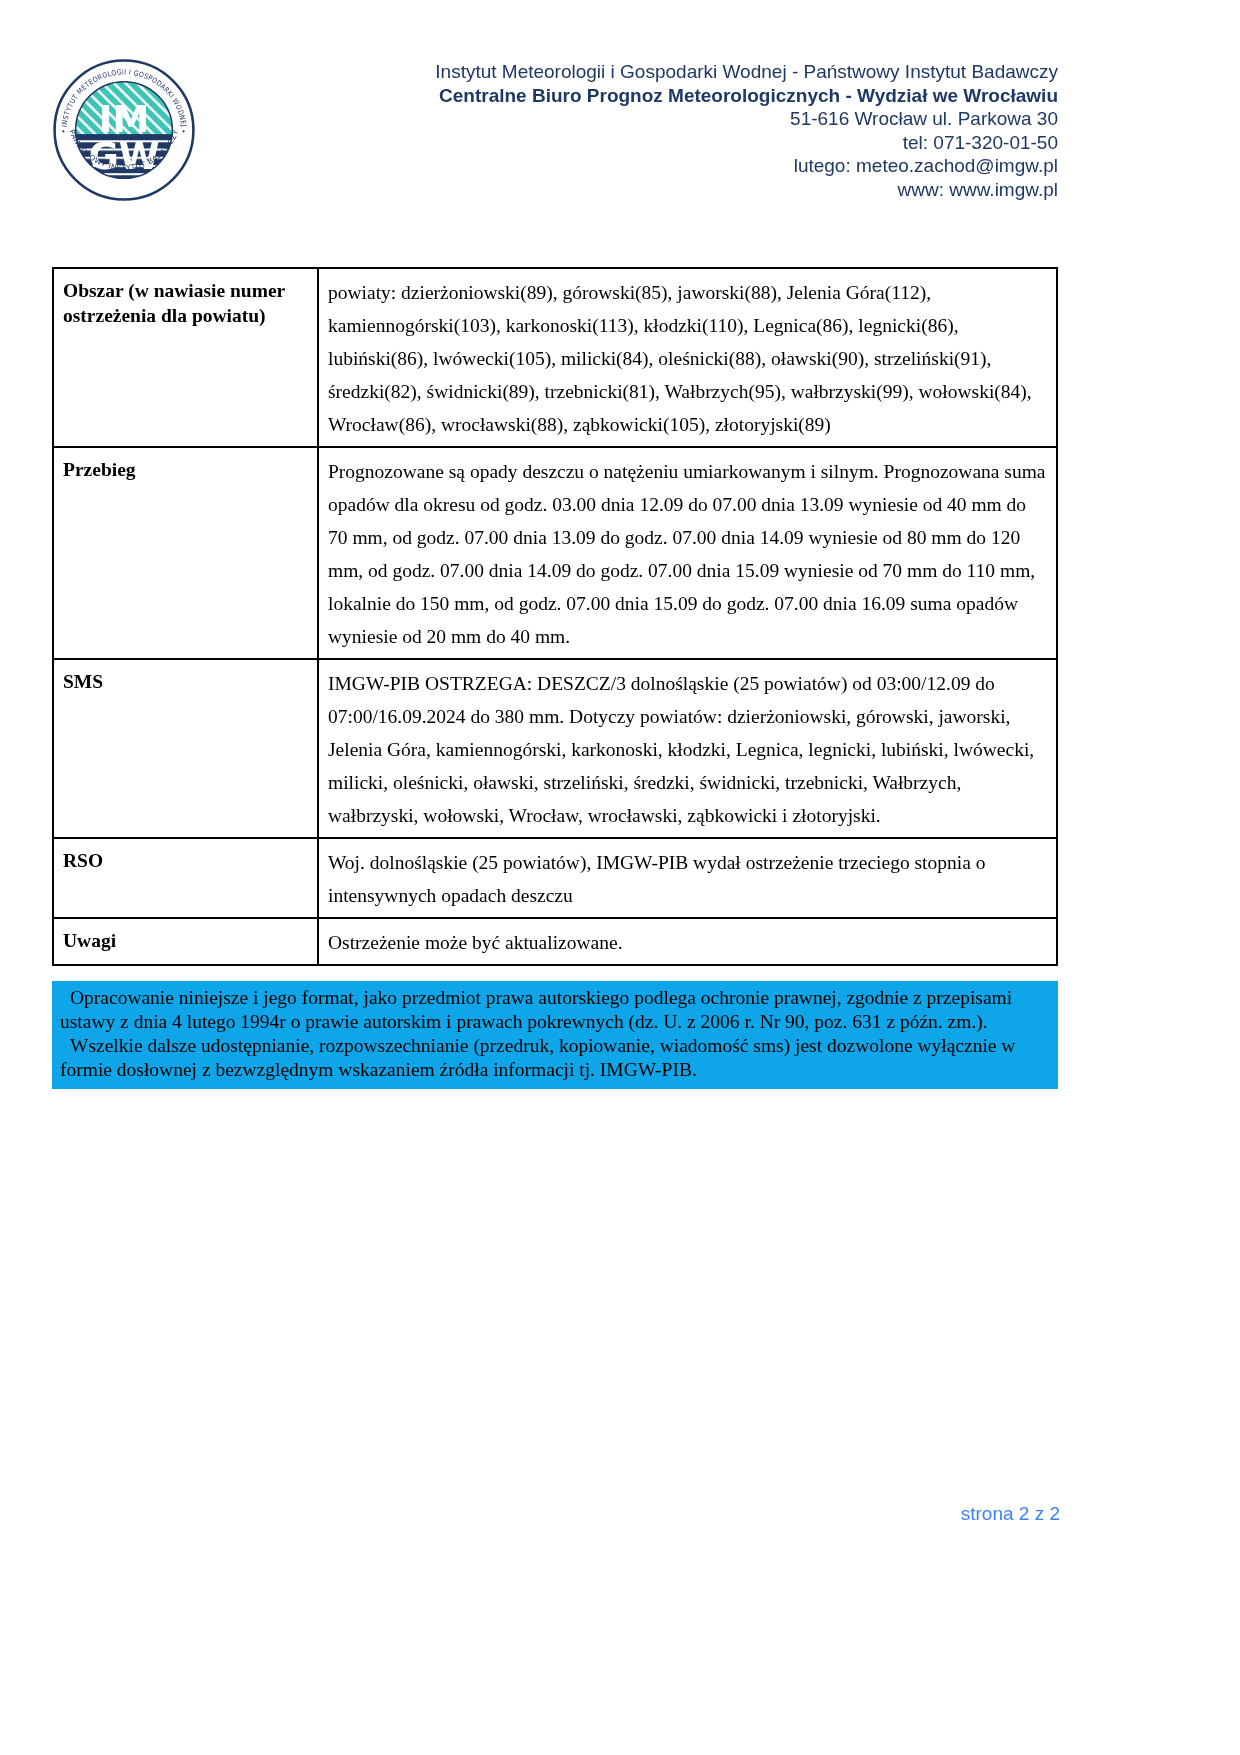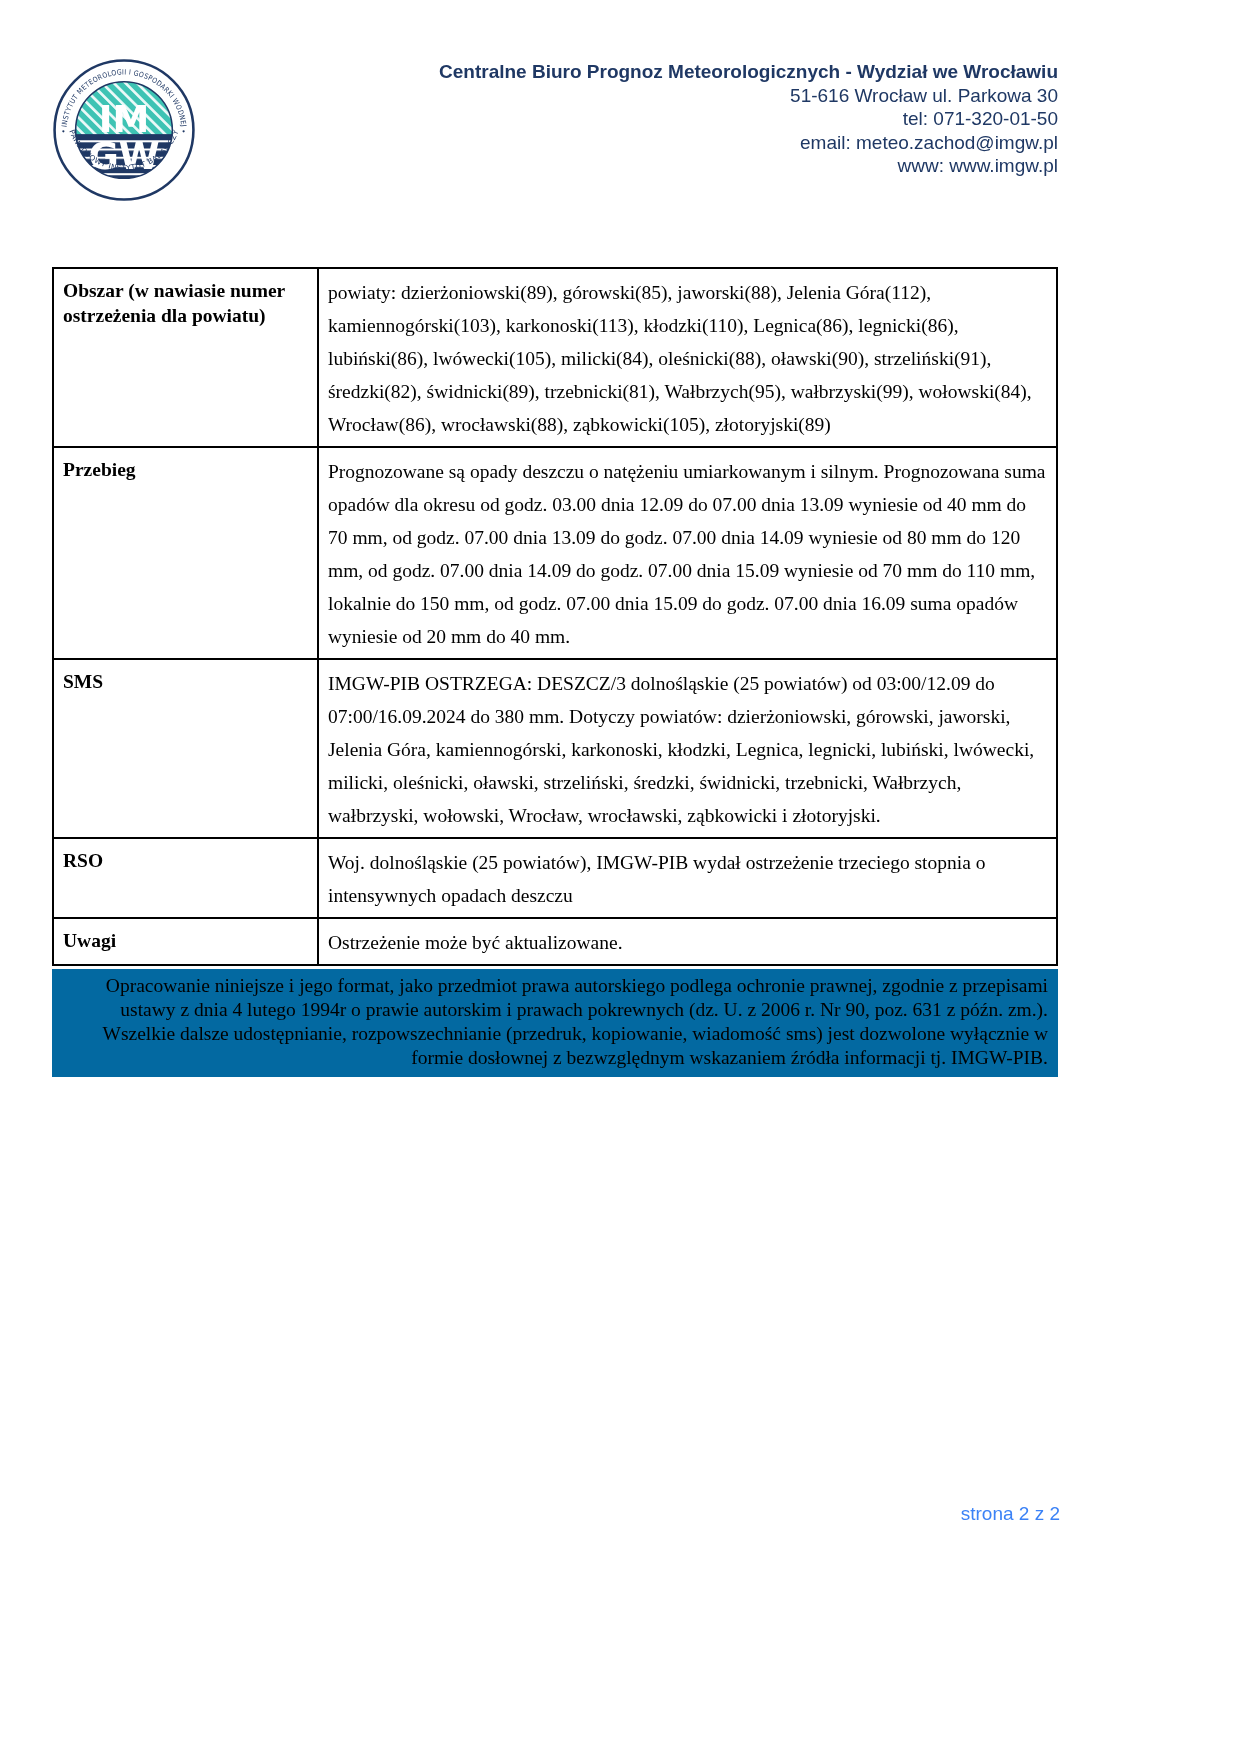--- a/index.html
+++ b/index.html
@@ -30,22 +30,22 @@
   td.val{line-height:33px;margin-top:48px;}
   tr.r0 td{height:156px;}
   tr.r1 td{height:30px;}
   tr.r2 td{height:28px;}
   tr.r3 td{height:164px;}
   tr.r4 td{height:136px;}
   tr.r5 td{height:46px;}
   tr.r6 td{height:28px;}
   
   .copyright{
-    background:#0369a1;margin-top:3px;padding:5px 10px 7px 8px;
-    font-family:"Liberation Serif",serif;font-size:19.5px;line-height:24px;text-align:right;
+    background:#0ea5e9;margin-top:15px;padding:5px 10px 7px 8px;
+    font-family:"Liberation Serif",serif;font-size:19.5px;line-height:24px;
   }
   .copyright p{margin:0;text-indent:10px;}
   
   .page-num{
     position:absolute;top:1503px;right:180px;
     font-size:19px;color:#3b82f6;
   }
   
   .arc-text{font-family:"DejaVu Sans",sans-serif;font-size:7px;fill:#1F3864;letter-spacing:0.4px;}
   .monogram{font-family:"DejaVu Sans",sans-serif;font-weight:bold;fill:#ffffff;}
@@ -87,24 +87,25 @@
     </text>
     <text class="arc-text" text-anchor="middle">
       <textPath href="#arcBottom" startOffset="50%" textLength="140" lengthAdjust="spacingAndGlyphs">PAŃSTWOWY INSTYTUT BADAWCZY</textPath>
     </text>
     <text class="arc-text" x="9" y="74" font-size="9">•</text>
     <text class="arc-text" x="126" y="74" font-size="9">•</text>
   </svg>
 </div>
 
 <div class="header-block">
+  <div>Instytut Meteorologii i Gospodarki Wodnej - Państwowy Instytut Badawczy</div>
   <div class="bold">Centralne Biuro Prognoz Meteorologicznych - Wydział we Wrocławiu</div>
   <div>51-616 Wrocław ul. Parkowa 30</div>
   <div>tel: 071-320-01-50</div>
-  <div>email: meteo.zachod@imgw.pl</div>
+  <div>lutego: meteo.zachod@imgw.pl</div>
   <div>www: www.imgw.pl</div>
 </div>
 
 <div class="content">
   <table class="doc-table">
     <colgroup>
         <col class="c1">
         <col class="c2">
       </colgroup>
     <tbody>

